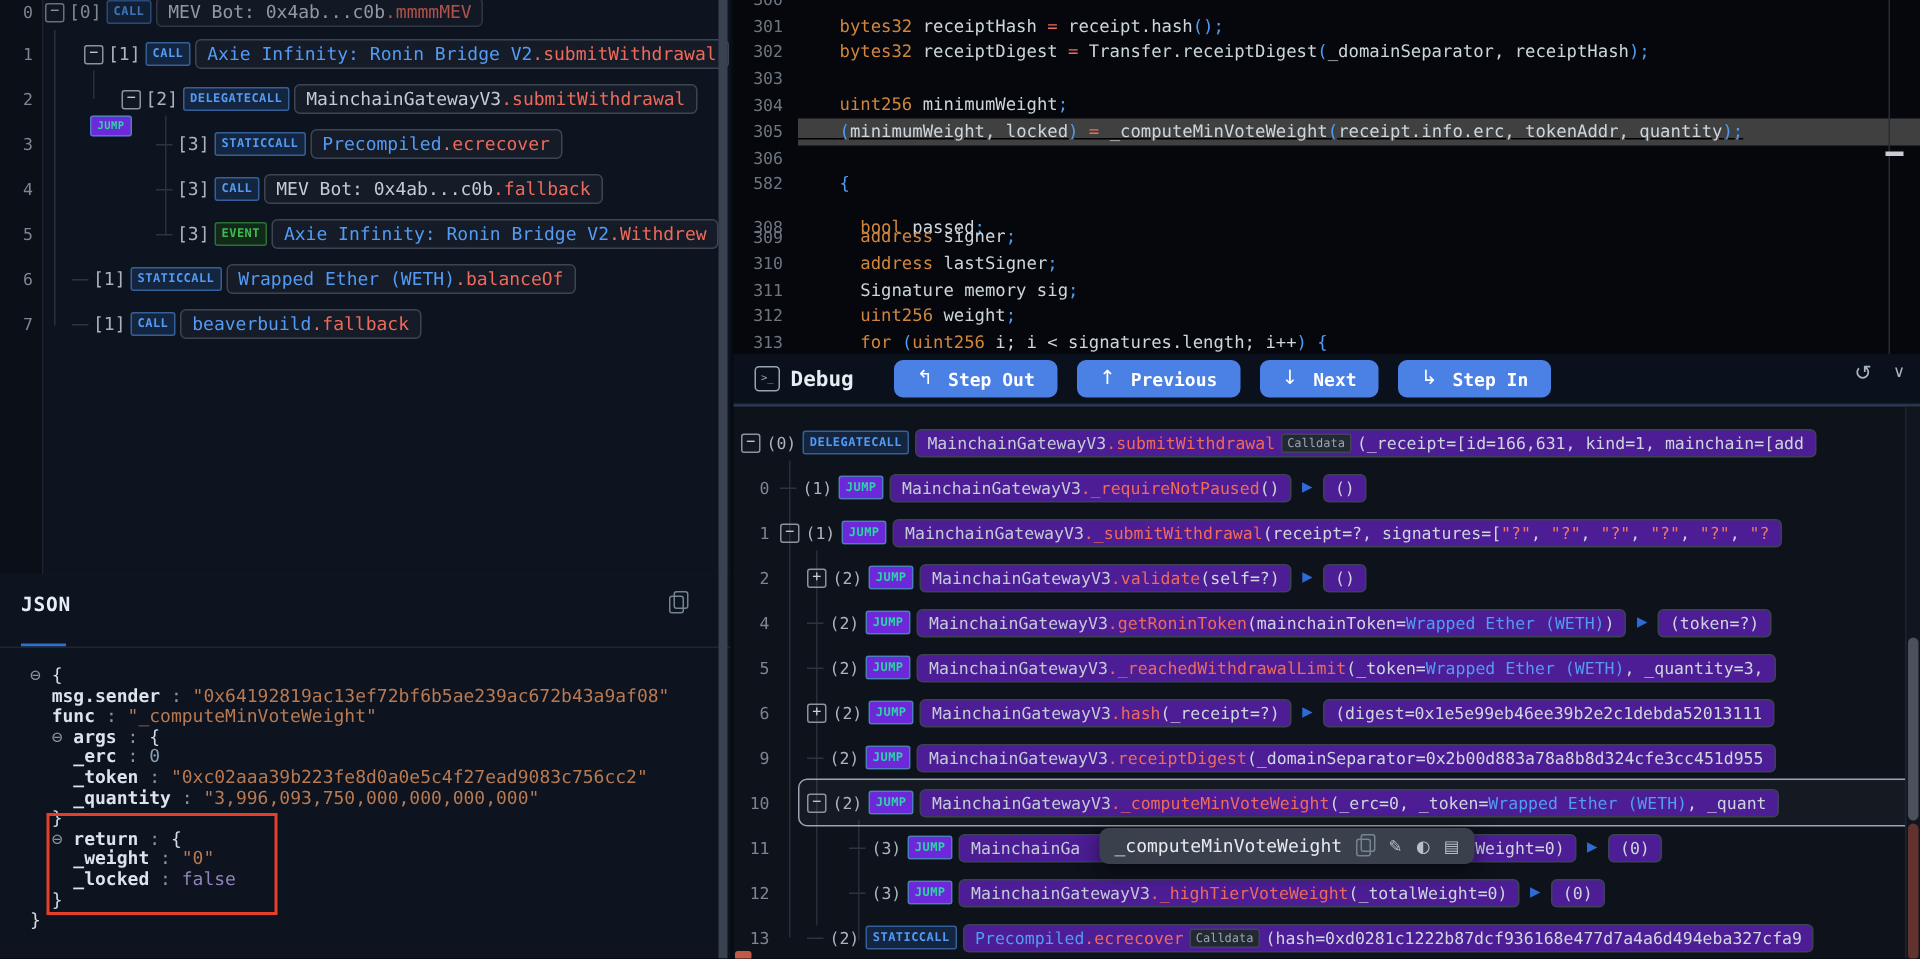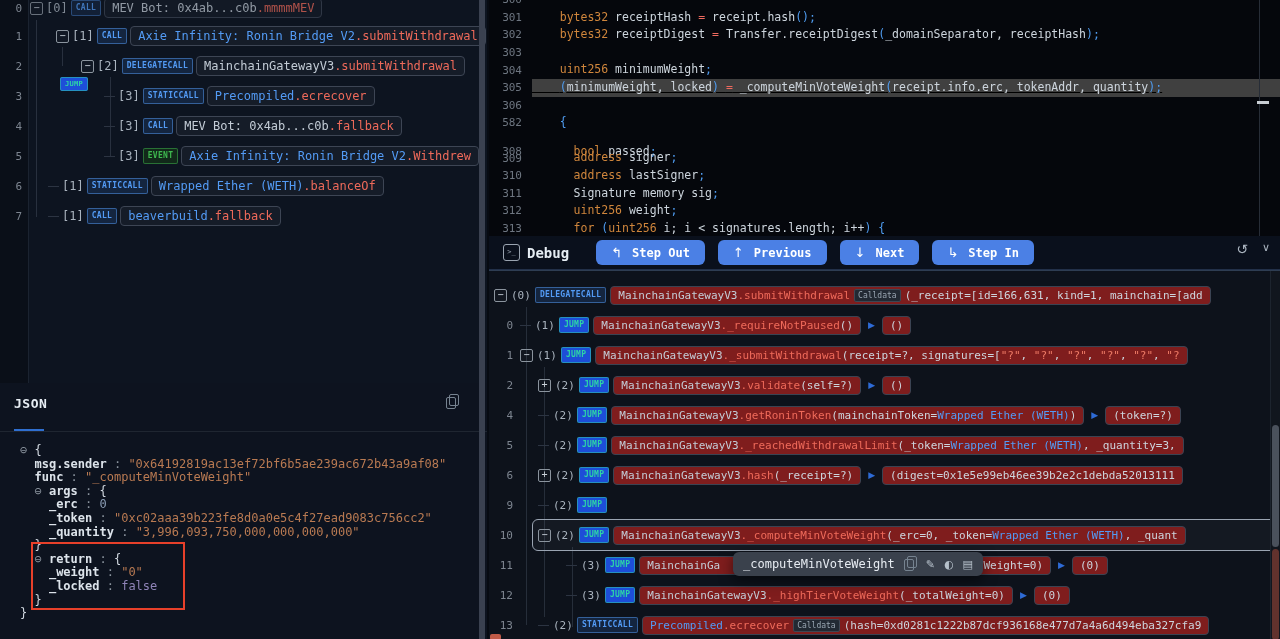--- a/index.html
+++ b/index.html
@@ -13,26 +13,26 @@
   .guide{position:absolute;width:1px;background:#28303e;}
   .trow{position:absolute;height:22px;display:flex;align-items:center;gap:3px;white-space:pre;}
   .drow{position:absolute;height:24px;display:flex;align-items:center;gap:4px;white-space:pre;}
   .expander{width:11px;height:11px;border:1px solid #8b949e;border-radius:2px;color:#c9d1d9;
     font-size:10px;line-height:9px;text-align:center;flex:0 0 auto;background:rgba(255,255,255,.02);}
   .dashline{width:11px;height:1px;background:#2c3442;flex:0 0 auto;}
   .idx{color:#aab4bf;font-size:12px;}
   .num{color:#aab4bf;font-size:11px;}
   .badge{font-size:8px;font-weight:bold;letter-spacing:.3px;padding:2px 4px;border-radius:2px;border:1px solid;line-height:1.2;flex:0 0 auto;}
   .b-blue{color:#539bf5;border-color:rgba(83,155,245,.5);background:#14253f;}
-  .b-teal{color:#2dd4a7;border-color:rgba(45,212,167,.5);background:#1d4ed8;}
+  .b-teal{color:#2dd4a7;border-color:rgba(45,212,167,.5);background:#6d28d9;}
   .b-green{color:#3fb950;border-color:rgba(63,185,80,.5);background:#12291a;}
   .bdg-gray{font-size:8px;color:#99a5b1;border:1px solid #3e4754;background:#222933;border-radius:2px;
     padding:1px 3px;margin:0 4px;display:inline-block;vertical-align:1px;}
   .callbox{background:#151c28;border:1px solid #3d4554;border-radius:4px;padding:2px 7px;font-size:12px;color:#cdd5dd;flex:0 0 auto;}
-  .drow .callbox,.drow .resbox{background:#7f1d1d;border:1px solid #3b4352;font-size:11px;padding:2px 7px;border-radius:4px;flex:0 0 auto;}
+  .drow .callbox,.drow .resbox{background:#4c1d95;border:1px solid #3b4352;font-size:11px;padding:2px 7px;border-radius:4px;flex:0 0 auto;}
   .resbox{color:#cdd5dd;}
   .arrow{color:#2e6bd6;font-size:9px;margin:0 3px;flex:0 0 auto;font-family:"DejaVu Sans",sans-serif;}
   .sg-ct{color:#c3ccd6;} .sg-ctb{color:#539bf5;} .sg-m{color:#ef6a5a;} .sg-pl{color:#cdd5dd;}
   .sg-str{color:#ef7b66;} .sg-gap{display:inline-block;}
   .dim{opacity:.72;}
   .jumpfloat{position:absolute;}
   
   .code-panel{left:489px;top:0;width:791px;height:236px;background:#05070c;}
   .cline{position:absolute;left:0;width:791px;height:17.6px;display:flex;align-items:center;}
   .lno{width:33px;text-align:right;padding-right:10px;font-size:11px;color:#6e7681;flex:0 0 auto;}
@@ -210,21 +210,21 @@
     <div class="dguide" style="left:83px;top:276px;height:80px;"></div>
     <div class="selrect" style="left:43px;top:248px;width:760px;height:30px;"></div>
     <div id="debug-rows">
         <div class="drow" style="left: 5px; top: 12px;"><span class="expander">−</span><span class="num">(0)</span><span class="badge b-blue">DELEGATECALL</span><div class="callbox"><span class="sg sg-ct">MainchainGatewayV3</span><span class="sg sg-m">.submitWithdrawal</span><span class="bdg-gray">Calldata</span><span class="sg sg-pl">(_receipt=[id=166,631, kind=1, mainchain=[add</span></div></div>
         <div class="drow" style="left: 31px; top: 42px;"><span class="dashline"></span><span class="num">(1)</span><span class="badge b-teal">JUMP</span><div class="callbox"><span class="sg sg-ct">MainchainGatewayV3</span><span class="sg sg-m">._requireNotPaused</span><span class="sg sg-pl">()</span></div><span class="arrow">▶</span><div class="resbox"><span class="sg sg-pl">()</span></div></div>
         <div class="drow" style="left: 31px; top: 72px;"><span class="expander">−</span><span class="num">(1)</span><span class="badge b-teal">JUMP</span><div class="callbox"><span class="sg sg-ct">MainchainGatewayV3</span><span class="sg sg-m">._submitWithdrawal</span><span class="sg sg-pl">(receipt=?, signatures=[</span><span class="sg sg-str">"?"</span><span class="sg sg-pl">, </span><span class="sg sg-str">"?"</span><span class="sg sg-pl">, </span><span class="sg sg-str">"?"</span><span class="sg sg-pl">, </span><span class="sg sg-str">"?"</span><span class="sg sg-pl">, </span><span class="sg sg-str">"?"</span><span class="sg sg-pl">, </span><span class="sg sg-str">"?</span></div></div>
         <div class="drow" style="left: 49px; top: 102px;"><span class="expander">+</span><span class="num">(2)</span><span class="badge b-teal">JUMP</span><div class="callbox"><span class="sg sg-ct">MainchainGatewayV3</span><span class="sg sg-m">.validate</span><span class="sg sg-pl">(self=?)</span></div><span class="arrow">▶</span><div class="resbox"><span class="sg sg-pl">()</span></div></div>
         <div class="drow" style="left: 49px; top: 132px;"><span class="dashline"></span><span class="num">(2)</span><span class="badge b-teal">JUMP</span><div class="callbox"><span class="sg sg-ct">MainchainGatewayV3</span><span class="sg sg-m">.getRoninToken</span><span class="sg sg-pl">(mainchainToken=</span><span class="sg sg-ctb">Wrapped Ether (WETH)</span><span class="sg sg-pl">)</span></div><span class="arrow">▶</span><div class="resbox"><span class="sg sg-pl">(token=?)</span></div></div>
         <div class="drow" style="left: 49px; top: 162px;"><span class="dashline"></span><span class="num">(2)</span><span class="badge b-teal">JUMP</span><div class="callbox"><span class="sg sg-ct">MainchainGatewayV3</span><span class="sg sg-m">._reachedWithdrawalLimit</span><span class="sg sg-pl">(_token=</span><span class="sg sg-ctb">Wrapped Ether (WETH)</span><span class="sg sg-pl">, _quantity=3,</span></div></div>
         <div class="drow" style="left: 49px; top: 192px;"><span class="expander">+</span><span class="num">(2)</span><span class="badge b-teal">JUMP</span><div class="callbox"><span class="sg sg-ct">MainchainGatewayV3</span><span class="sg sg-m">.hash</span><span class="sg sg-pl">(_receipt=?)</span></div><span class="arrow">▶</span><div class="resbox"><span class="sg sg-pl">(digest=0x1e5e99eb46ee39b2e2c1debda52013111</span></div></div>
-        <div class="drow" style="left: 49px; top: 222px;"><span class="dashline"></span><span class="num">(2)</span><span class="badge b-teal">JUMP</span></div>
+        <div class="drow" style="left: 49px; top: 222px;"><span class="dashline"></span><span class="num">(2)</span><span class="badge b-teal">JUMP</span><div class="callbox"><span class="sg sg-ct">MainchainGatewayV3</span><span class="sg sg-m">.receiptDigest</span><span class="sg sg-pl">(_domainSeparator=0x2b00d883a78a8b8d324cfe3cc451d955</span></div></div>
         <div class="drow" style="left: 49px; top: 252px;"><span class="expander">−</span><span class="num">(2)</span><span class="badge b-teal">JUMP</span><div class="callbox"><span class="sg sg-ct">MainchainGatewayV3</span><span class="sg sg-m">._computeMinVoteWeight</span><span class="sg sg-pl">(_erc=0, _token=</span><span class="sg sg-ctb">Wrapped Ether (WETH)</span><span class="sg sg-pl">, _quant</span></div></div>
         <div class="drow" style="left: 77px; top: 282px;"><span class="dashline"></span><span class="num">(3)</span><span class="badge b-teal">JUMP</span><div class="callbox"><span class="sg sg-ct">MainchainGa</span><span class="sg sg-gap" style="display: inline-block; width: 250px;"></span><span class="sg sg-pl">alWeight=0)</span></div><span class="arrow">▶</span><div class="resbox"><span class="sg sg-pl">(0)</span></div></div>
         <div class="drow" style="left: 77px; top: 312px;"><span class="dashline"></span><span class="num">(3)</span><span class="badge b-teal">JUMP</span><div class="callbox"><span class="sg sg-ct">MainchainGatewayV3</span><span class="sg sg-m">._highTierVoteWeight</span><span class="sg sg-pl">(_totalWeight=0)</span></div><span class="arrow">▶</span><div class="resbox"><span class="sg sg-pl">(0)</span></div></div>
         <div class="drow" style="left: 49px; top: 342px;"><span class="dashline"></span><span class="num">(2)</span><span class="badge b-blue">STATICCALL</span><div class="callbox"><span class="sg sg-ctb">Precompiled</span><span class="sg sg-m">.ecrecover</span><span class="bdg-gray">Calldata</span><span class="sg sg-pl">(hash=0xd0281c1222b87dcf936168e477d7a4a6d494eba327cfa9</span></div></div>
       </div>
     <div class="tooltip" style="left:244px;top:281px;">
       <span class="tl">_computeMinVoteWeight</span>
       <span class="copy-ic">
           <i></i>
           <i></i>

